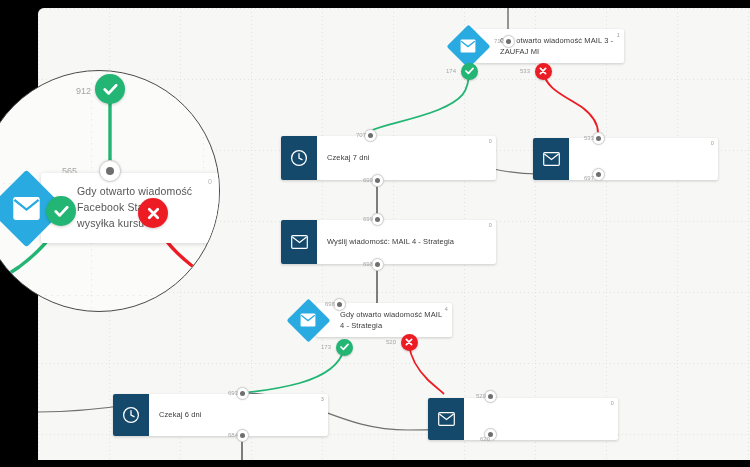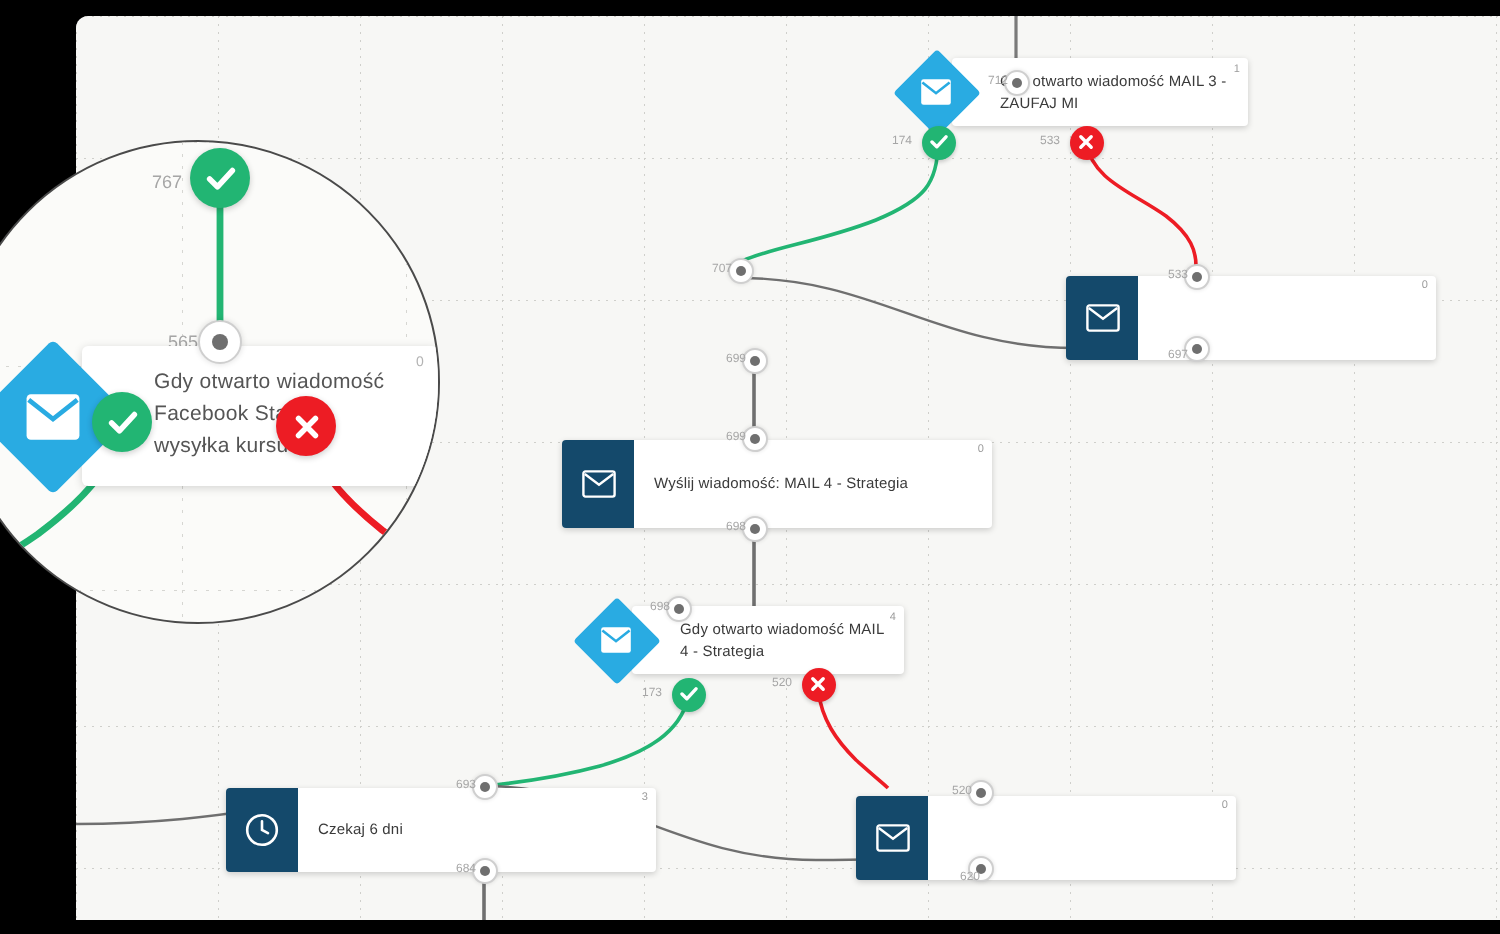--- a/index.html
+++ b/index.html
@@ -213,20 +213,32 @@
       </svg>
     </div>
     <div class="plabel" style="left:422px; top:63px;">174</div>
     <div class="badge no" style="left:505px; top:63px;">
       <svg width="8" height="8" viewBox="0 0 8 8">
         <path d="M1.4 1.4 L6.6 6.6 M6.6 1.4 L1.4 6.6" stroke="#fff" stroke-width="1.7" stroke-linecap="round"></path>
       </svg>
     </div>
     <div class="plabel" style="left:496px; top:63px;">533</div>
 
+    <div class="node" style="left:243px; top:128px; width:215px; height:44px;">
+      <div class="ico">
+        <svg width="18" height="18" viewBox="0 0 18 18">
+          <circle cx="9" cy="9" r="7.4" stroke="#fff" stroke-width="1.3" fill="none"></circle>
+          <path d="M9 4.6 L9 9 L12 10.6" stroke="#fff" stroke-width="1.3" fill="none" stroke-linecap="round"></path>
+        </svg>
+      </div>
+      <div class="body">
+        <span class="corner">0</span>
+        <span>Czekaj 7 dni</span>
+      </div>
+    </div>
     <div class="port" style="left:332px; top:127px;"></div>
     <div class="plabel" style="left:332px; top:127px;">707</div>
     <div class="port" style="left:339px; top:172px;"></div>
     <div class="plabel" style="left:339px; top:172px;">699</div>
 
     <div class="node" style="left:495px; top:130px; width:185px; height:42px;">
       <div class="ico">
         <svg width="17" height="14" viewBox="0 0 17 14">
           <rect x="0.7" y="0.7" width="15.6" height="12.6" rx="1" stroke="#fff" stroke-width="1.2" fill="none"></rect>
           <path d="M1.4 2 L8.5 7.4 L15.6 2" stroke="#fff" stroke-width="1.2" fill="none"></path>
@@ -368,33 +380,33 @@
     </div>
 
     <div style="position:absolute; left:131px; top:100px; width:22px; height:22px;
                 margin:-11px 0 0 -11px; border-radius:50%; background:#fff;
                 border:1.5px solid #cfcfcf; box-shadow:0 0 3px rgba(0,0,0,.14);
                 z-index:5;">
       <span style="position:absolute; left:50%; top:50%; width:8px; height:8px;
                    margin:-4px 0 0 -4px; border-radius:50%; background:#6f6f6f;
                    display:block;"></span>
     </div>
-    <div style="position:absolute; left:120px; top:100px; font-size:9px;
+    <div style="position:absolute; left:98px; top:100px; font-size:9px;
                 color:#a6a6a6; transform:translate(-100%,-50%); white-space:nowrap;">565</div>
 
     <div style="position:absolute; left:131px; top:18px; width:30px; height:30px;
                 margin:-15px 0 0 -15px; border-radius:50%; background:#22B573;
                 display:flex; align-items:center; justify-content:center;
                 z-index:6; box-shadow:0 1px 3px rgba(0,0,0,.2);">
       <svg width="15" height="13" viewBox="0 0 9 8">
         <path d="M1 4 L3.4 6.4 L8 1.4" stroke="#fff" stroke-width="1.7" fill="none" stroke-linecap="round" stroke-linejoin="round"></path>
       </svg>
     </div>
     <div style="position:absolute; left:112px; top:20px; font-size:9px;
-                color:#a6a6a6; transform:translate(-100%,-50%); white-space:nowrap;">767</div>
+                color:#a6a6a6; transform:translate(-100%,-50%); white-space:nowrap;">912</div>
 
     <div style="position:absolute; left:82px; top:140px; width:30px; height:30px;
                 margin:-15px 0 0 -15px; border-radius:50%; background:#22B573;
                 display:flex; align-items:center; justify-content:center;
                 z-index:6; box-shadow:0 1px 3px rgba(0,0,0,.2);">
       <svg width="15" height="13" viewBox="0 0 9 8">
         <path d="M1 4 L3.4 6.4 L8 1.4" stroke="#fff" stroke-width="1.7" fill="none" stroke-linecap="round" stroke-linejoin="round"></path>
       </svg>
     </div>
     <div style="position:absolute; left:64px; top:140px; font-size:9px;

